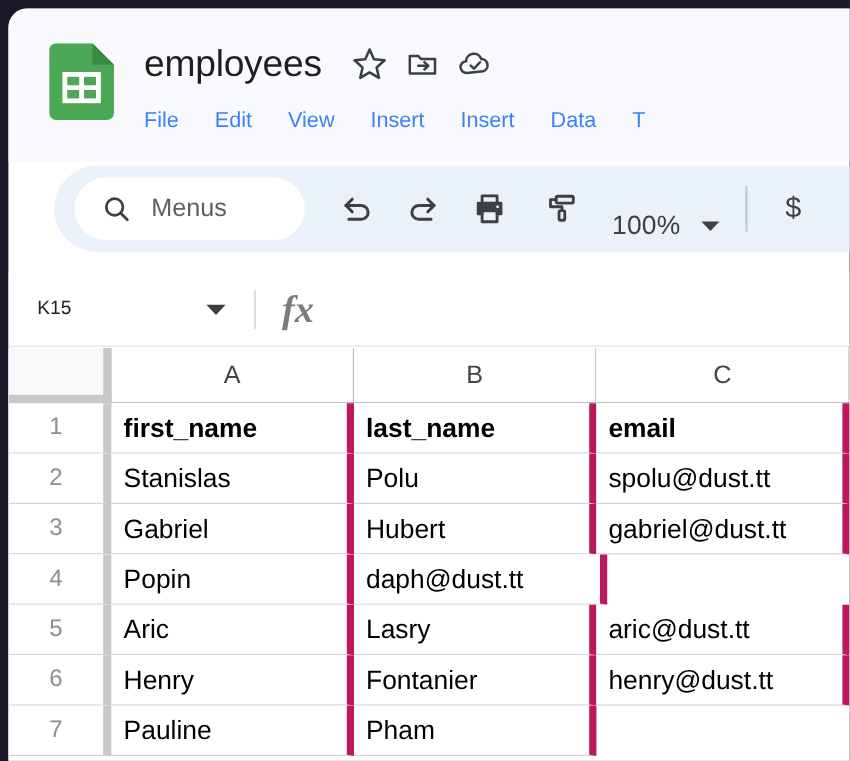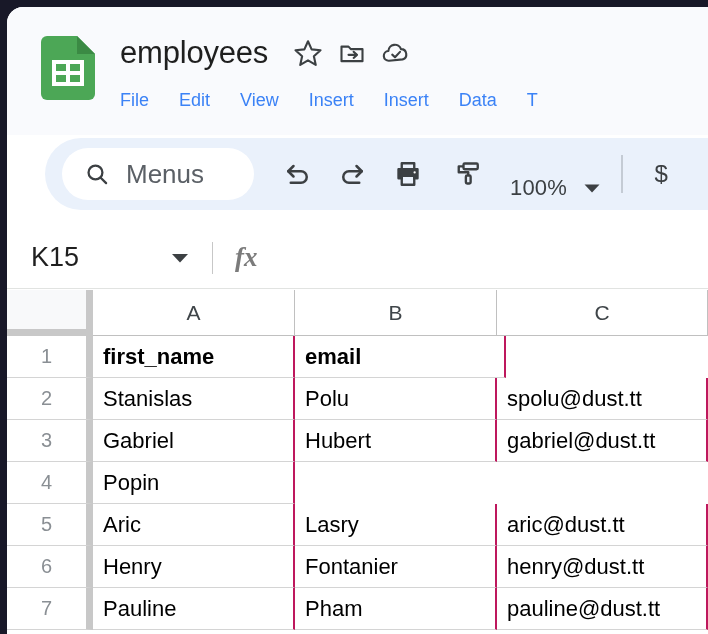--- a/index.html
+++ b/index.html
@@ -115,21 +115,21 @@
     background: #ffffff;
     border-radius: 26px;
     display: flex;
     align-items: center;
     padding-left: 22px;
     gap: 16px;
     cursor: text;
     flex: none;
   }
   #menus-placeholder {
-    font-size: 26px;
+    font-size: 21px;
     color: #5b6066;
   }
 
   .tb-btn {
     width: 44px;
     height: 44px;
     display: flex;
     align-items: center;
     justify-content: center;
     cursor: pointer;
@@ -185,34 +185,34 @@
 
   #name-box {
     width: 205px;
     height: 100%;
     display: flex;
     align-items: center;
     padding-left: 24px;
     cursor: pointer;
   }
   #name-box-value {
-    font-size: 27px;
+    font-size: 16px;
     color: #1f1f1f;
   }
   #name-box-caret { margin-left: auto; margin-right: 22px; }
 
   #fb-divider {
     width: 1px;
     height: 32px;
     background: #c7c7c7;
   }
 
   #fx-icon {
     margin-left: 22px;
-    font-size: 27px;
+    font-size: 32px;
     font-style: italic;
     font-family: "Liberation Serif", serif;
     color: #7b7b7b;
     font-weight: bold;
   }
 
   #formula-input {
     flex: 1;
     height: 100%;
     cursor: text;
@@ -283,21 +283,21 @@
 
   .cell {
     flex: none;
     height: 42px;
     display: flex;
     align-items: center;
     padding-left: 10px;
     font-size: 22px;
     color: #000000;
     background: #ffffff;
-    border-right: 2px solid #be185d;
+    border-right: 6px solid #be185d;
     border-bottom: 1px solid #d4d4d4;
     overflow: hidden;
     white-space: nowrap;
     cursor: cell;
   }
   .cell.header-cell { font-weight: bold; }
   .cell-a { width: 202px; }
   .cell-b { width: 202px; }
   .cell-c { width: 211px; }
 
@@ -433,58 +433,59 @@
       <div id="colheader-row">
         <div id="corner-cell"></div>
         <div class="col-header col-a">A</div>
         <div class="col-header col-b">B</div>
         <div class="col-header col-c">C</div>
       </div>
 
       <div class="grid-row">
         <div class="row-header">1</div>
         <div class="cell cell-a header-cell">first_name</div>
+        <div class="cell cell-b header-cell">last_name</div>
         <div class="cell cell-c header-cell">email</div>
       </div>
 
       <div class="grid-row">
         <div class="row-header">2</div>
         <div class="cell cell-a">Stanislas</div>
         <div class="cell cell-b">Polu</div>
         <div class="cell cell-c">spolu@dust.tt</div>
       </div>
 
       <div class="grid-row">
         <div class="row-header">3</div>
         <div class="cell cell-a">Gabriel</div>
         <div class="cell cell-b">Hubert</div>
         <div class="cell cell-c">gabriel@dust.tt</div>
       </div>
 
       <div class="grid-row">
         <div class="row-header">4</div>
         <div class="cell cell-b">Popin</div>
+        <div class="cell cell-c">daph@dust.tt</div>
       </div>
 
       <div class="grid-row">
         <div class="row-header">5</div>
         <div class="cell cell-a">Aric</div>
         <div class="cell cell-b">Lasry</div>
         <div class="cell cell-c">aric@dust.tt</div>
       </div>
 
       <div class="grid-row">
         <div class="row-header">6</div>
         <div class="cell cell-a">Henry</div>
         <div class="cell cell-b">Fontanier</div>
         <div class="cell cell-c">henry@dust.tt</div>
       </div>
 
       <div class="grid-row">
         <div class="row-header">7</div>
         <div class="cell cell-a">Pauline</div>
         <div class="cell cell-b">Pham</div>
-        <div class="cell cell-c">pauline@dust.tt</div>
       </div>
 
     </div>
   </div>
 </div>
 
 </body></html>

